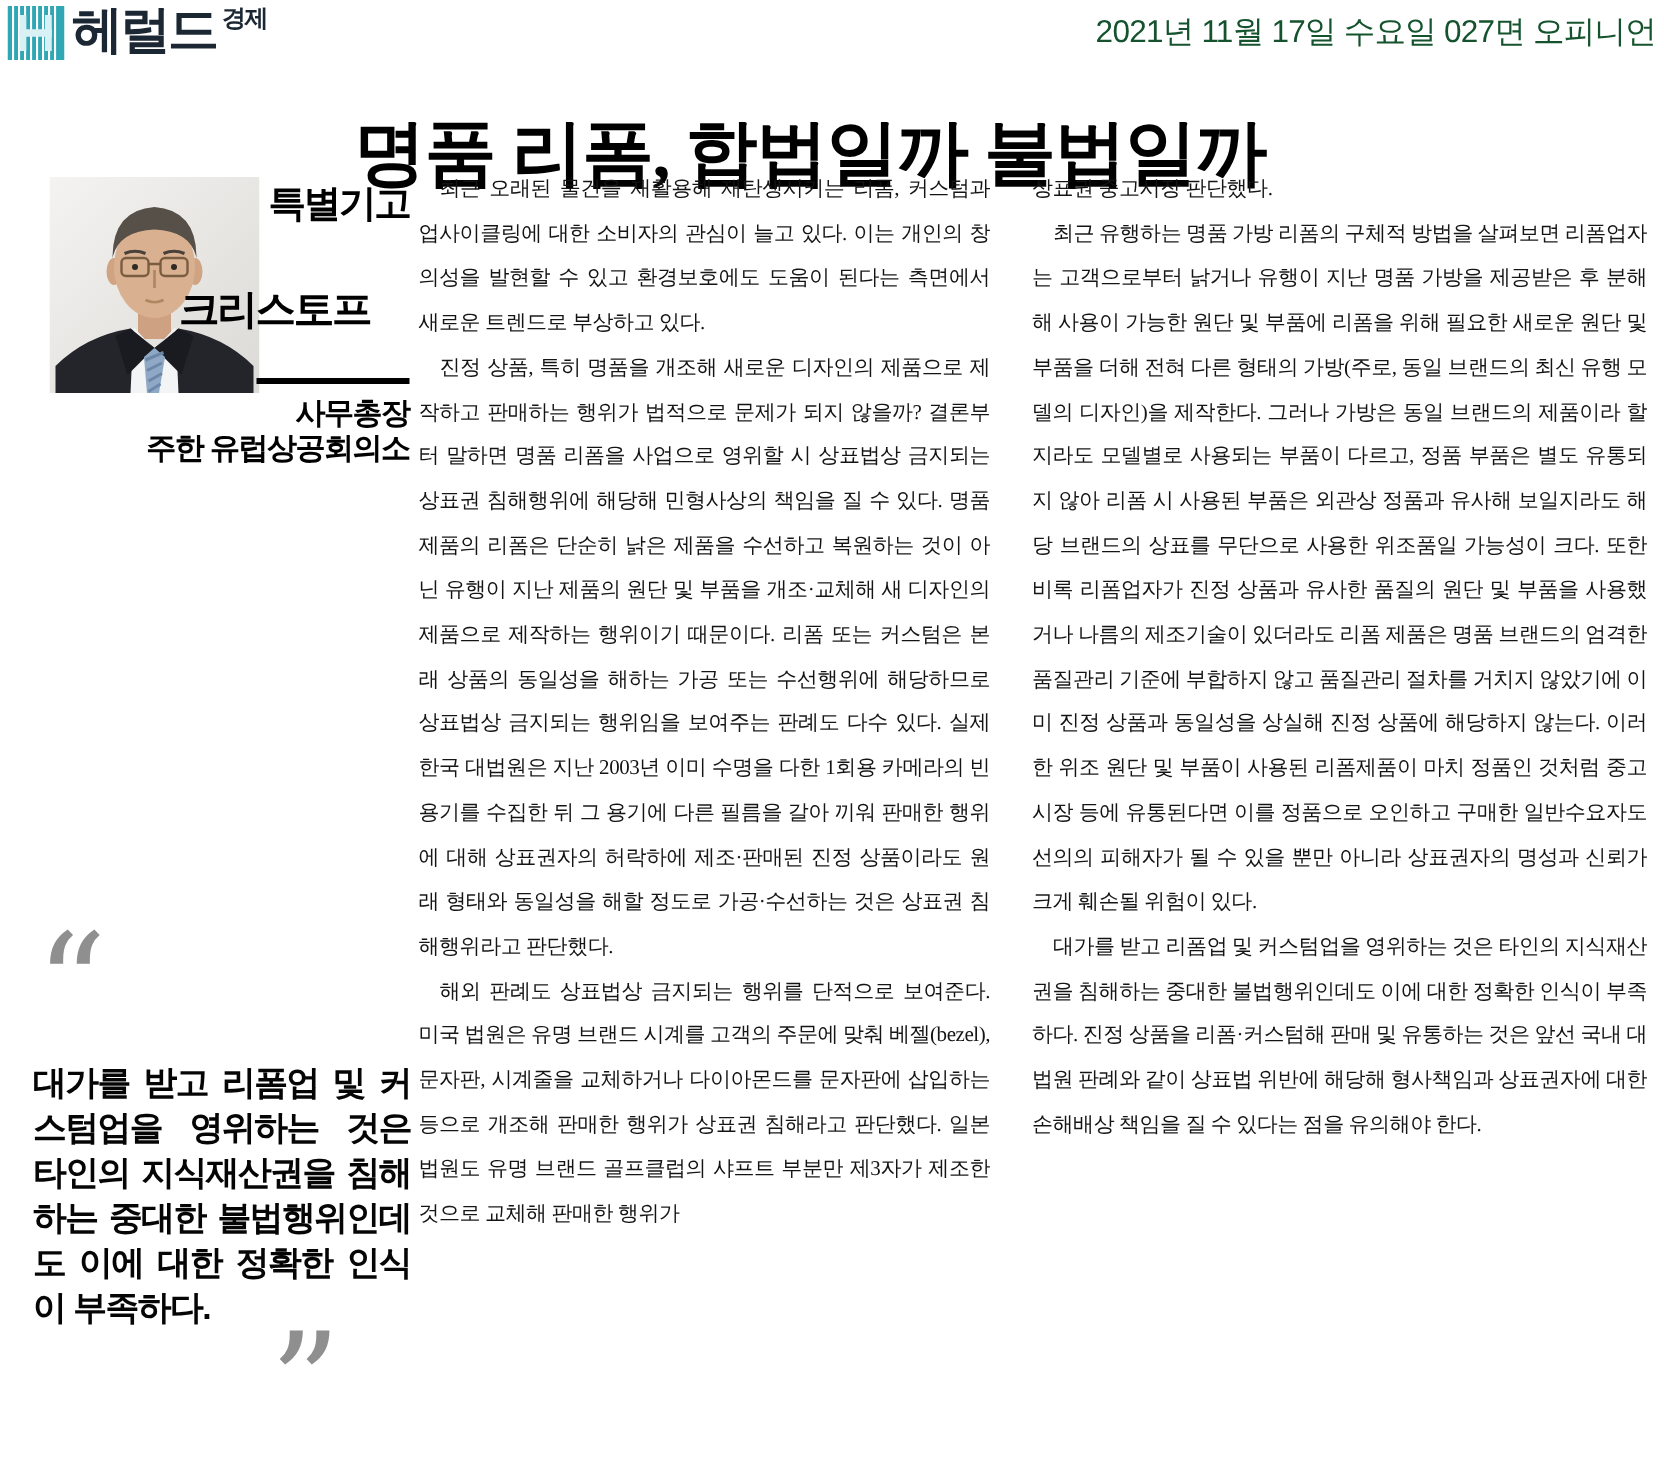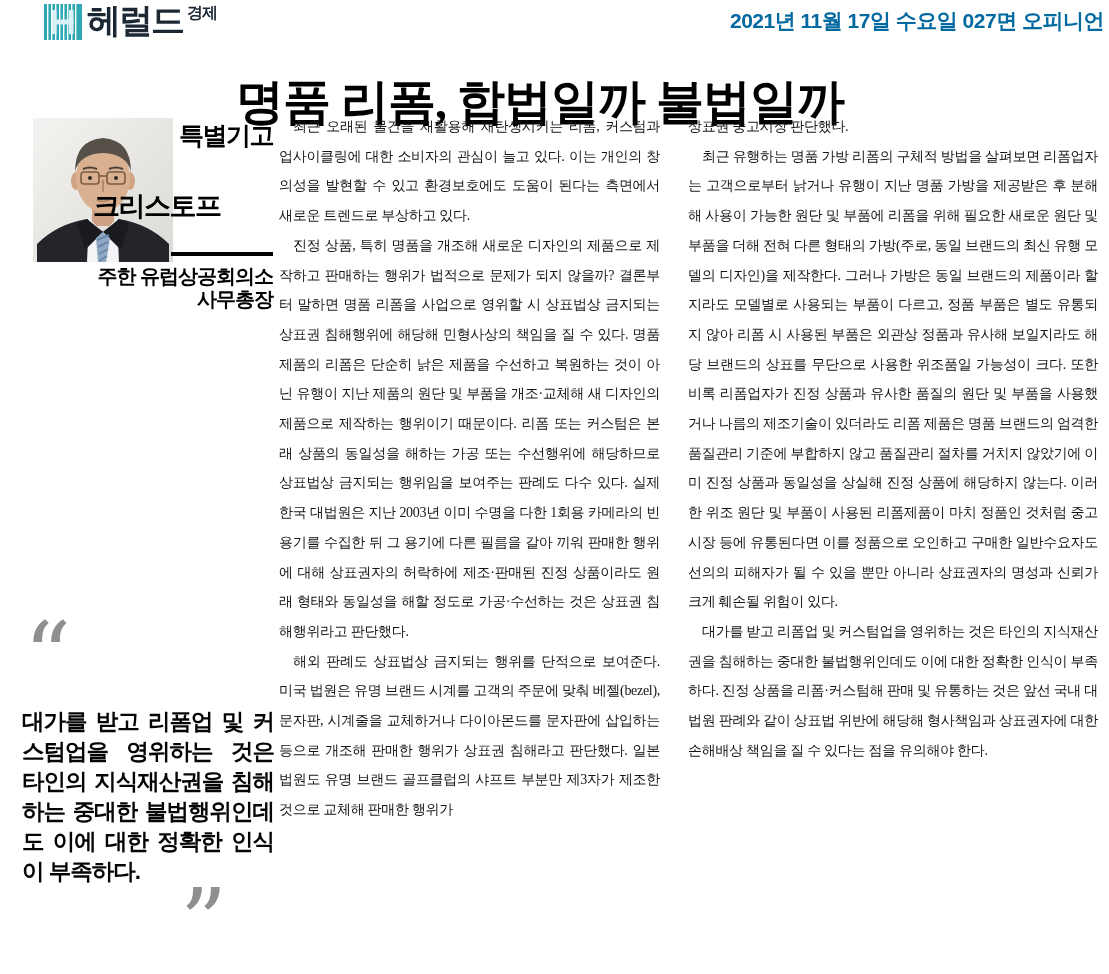--- a/index.html
+++ b/index.html
@@ -13,21 +13,20 @@
     color: #101010;
     font-family: "Liberation Sans", sans-serif;
   }
 
   
   .masthead-logo {
     position: absolute;
     left: 5px; top: 2px;
     display: flex;
     align-items: flex-start;
-    margin-left: 39px;
   }
   .logo-mark { display:block; margin-top:2px; }
   .logo-korean {
     font-size: 34px;
     font-weight: bold;
     color: #1b2733;
     letter-spacing: -2px;
     line-height: 36px;
     margin-left: 5px;
   }
@@ -43,22 +42,22 @@
     width: 26px; height: 3px;
     margin-top: 4px; margin-left: 2px;
     background: #aab3b9;
     opacity: 0.8;
     border-radius: 1px;
   }
   .dateline {
     position: absolute;
     top: 7px; right: 5px;
     font-size: 21px;
-    font-weight: bold;
-    color: #0369a1;
+    font-weight: normal;
+    color: #14532d;
     letter-spacing: -0.5px;
   }
 
   
   .headline {
     position: absolute;
     left: 228px; top: 38px;
     width: 624px;
     text-align: center;
     font-family: "Liberation Serif", serif;
@@ -82,21 +81,21 @@
     text-align: right;
     font-size: 25px;
     font-weight: bold;
     letter-spacing: -1.5px;
     color: #000;
   }
   .author-name {
     position: absolute;
     left: 93px; top: 192px;
     width: 180px;
-    text-align: left;
+    text-align: center;
     font-size: 27px;
     font-weight: bold;
     letter-spacing: -1.5px;
     line-height: 29px;
     color: #000;
   }
   .name-rule {
     position: absolute;
     left: 171px; top: 252px;
     width: 102px; height: 4px;
@@ -227,22 +226,22 @@
 
     <path d="M70,62 L70,74 M64,82 Q70,85 76,82" stroke="#b08762" stroke-width="1.8" fill="none"></path>
   </svg>
 
   <div class="kicker">특별기고</div>
   <div class="author-name">
     <div>크리스토프</div>
   </div>
   <div class="name-rule"></div>
   <div class="affiliation">
+    <div>사무총장</div>
     <div>주한 유럽상공회의소</div>
-    <div>사무총장</div>
   </div>
 
   <div class="quote-mark quote-open">“</div>
   <div class="pull-quote">대가를 받고 리폼업 및 커스텀업을 영위하는 것은 타인의 지식재산권을 침해하는 중대한 불법행위인데도 이에 대한 정확한 인식이 부족하다.</div>
   <div class="quote-mark quote-close">”</div>
 
   <div class="col col-middle">
     <p>최근 오래된 물건을 재활용해 재탄생시키는 리폼, 커스텀과 업사이클링에 대한 소비자의 관심이 늘고 있다. 이는 개인의 창의성을 발현할 수 있고 환경보호에도 도움이 된다는 측면에서 새로운 트렌드로 부상하고 있다.</p>
     <p>진정 상품, 특히 명품을 개조해 새로운 디자인의 제품으로 제작하고 판매하는 행위가 법적으로 문제가 되지 않을까? 결론부터 말하면 명품 리폼을 사업으로 영위할 시 상표법상 금지되는 상표권 침해행위에 해당해 민형사상의 책임을 질 수 있다. 명품 제품의 리폼은 단순히 낡은 제품을 수선하고 복원하는 것이 아닌 유행이 지난 제품의 원단 및 부품을 개조·교체해 새 디자인의 제품으로 제작하는 행위이기 때문이다. 리폼 또는 커스텀은 본래 상품의 동일성을 해하는 가공 또는 수선행위에 해당하므로 상표법상 금지되는 행위임을 보여주는 판례도 다수 있다. 실제 한국 대법원은 지난 2003년 이미 수명을 다한 1회용 카메라의 빈 용기를 수집한 뒤 그 용기에 다른 필름을 갈아 끼워 판매한 행위에 대해 상표권자의 허락하에 제조·판매된 진정 상품이라도 원래 형태와 동일성을 해할 정도로 가공·수선하는 것은 상표권 침해행위라고 판단했다.</p>
     <p>해외 판례도 상표법상 금지되는 행위를 단적으로 보여준다. 미국 법원은 유명 브랜드 시계를 고객의 주문에 맞춰 베젤(bezel), 문자판, 시계줄을 교체하거나 다이아몬드를 문자판에 삽입하는 등으로 개조해 판매한 행위가 상표권 침해라고 판단했다. 일본 법원도 유명 브랜드 골프클럽의 샤프트 부분만 제3자가 제조한 것으로 교체해 판매한 행위가</p>

